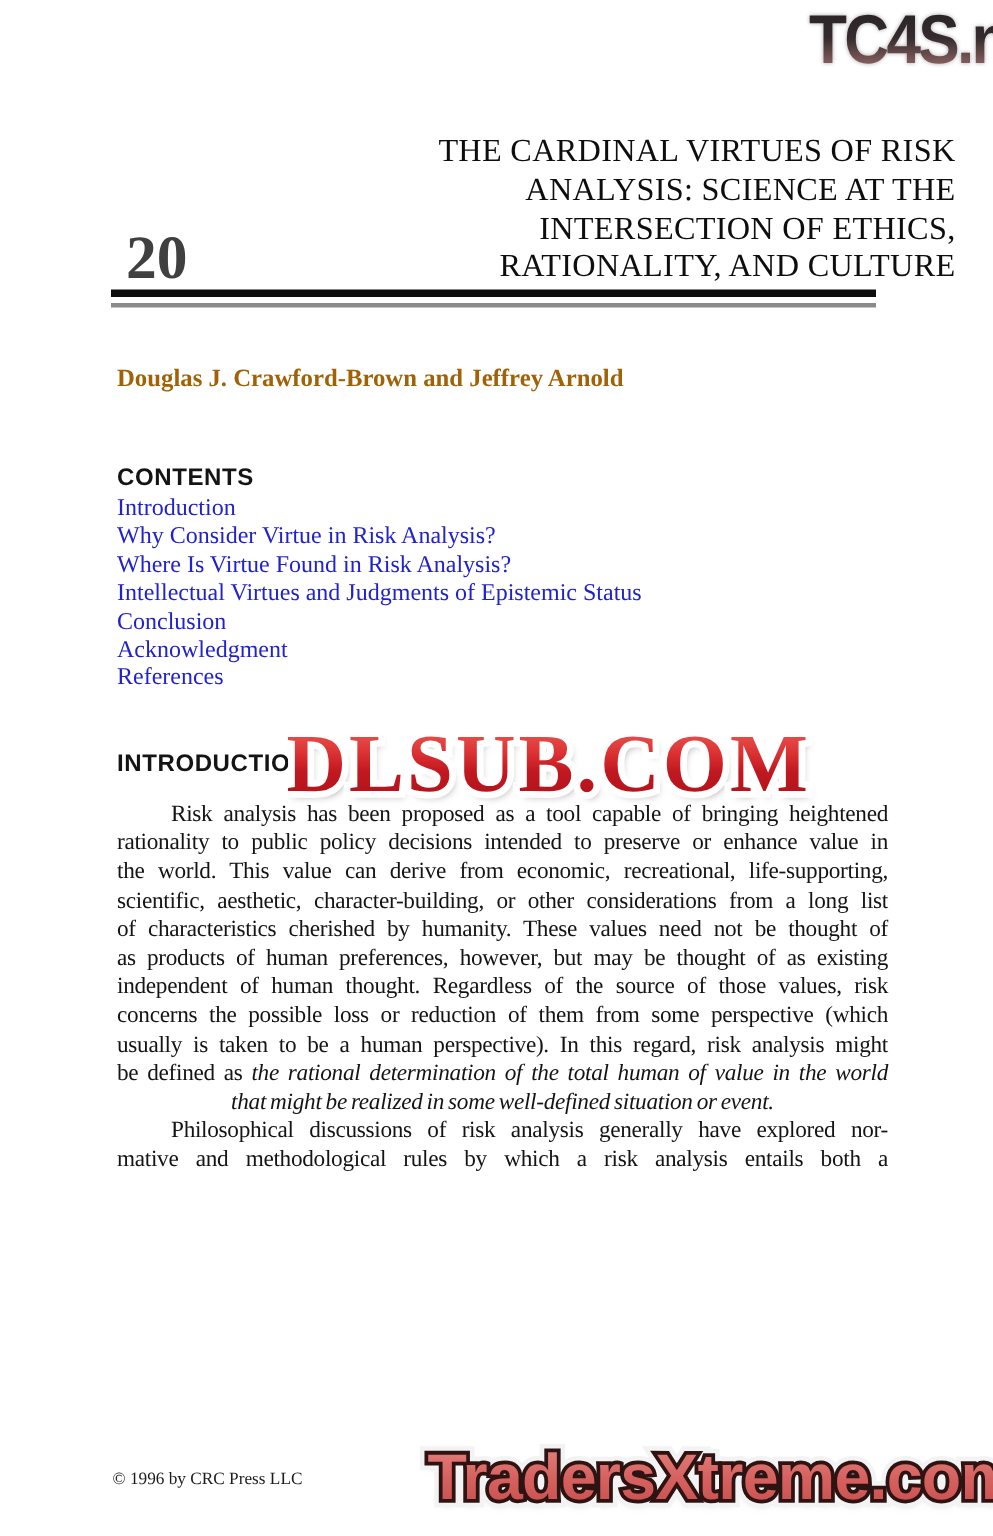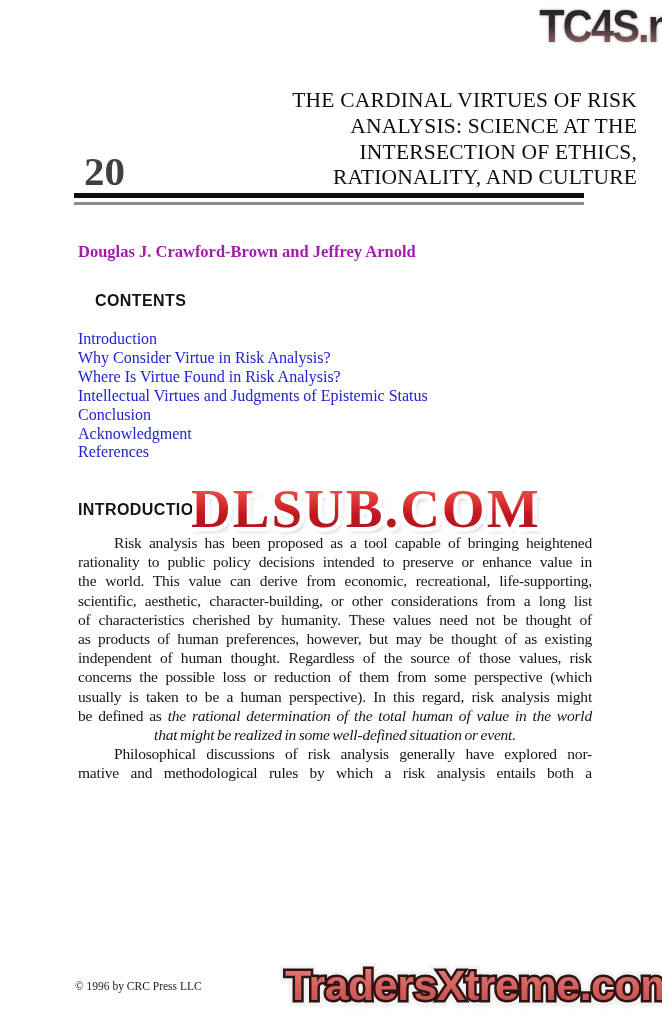--- a/index.html
+++ b/index.html
@@ -29,30 +29,30 @@
   .chapter-num {
     position:absolute; left:84px; top:149px; font-weight:bold; font-size:41px;
     line-height:44px; color:#404040;
   }
   .rule-wrap { position:absolute; left:74px; top:193px; width:510px; }
   .rule-black { height:5px; background:#0d0d0d; }
   .rule-gray  { height:3px; background:#8b8b8b; margin-top:4px; }
 
   .authors {
     position:absolute; left:78px; top:242px; font-weight:bold; font-size:16.5px;
-    color:#a21caf; white-space:nowrap;
+    color:#a16207; white-space:nowrap;
   }
 
   
   .contents-heading, .intro-heading {
     position:absolute; left:78px; font-family:"Liberation Sans", sans-serif;
     font-weight:bold; font-size:16px; letter-spacing:0.4px; color:#141414;
     white-space:nowrap;
   }
-  .contents-heading { top:292px;margin-left:17px; }
+  .contents-heading { top:310px; }
   .intro-heading    { top:501px; }
   .toc {
     position:absolute; left:78px; top:330px; font-size:16px; line-height:18.9px;
     color:#2222cc;
   }
   .toc-item { white-space:nowrap; cursor:pointer; }
 
   
   .bodytext {
     position:absolute; left:78px; top:533px; width:514px;

